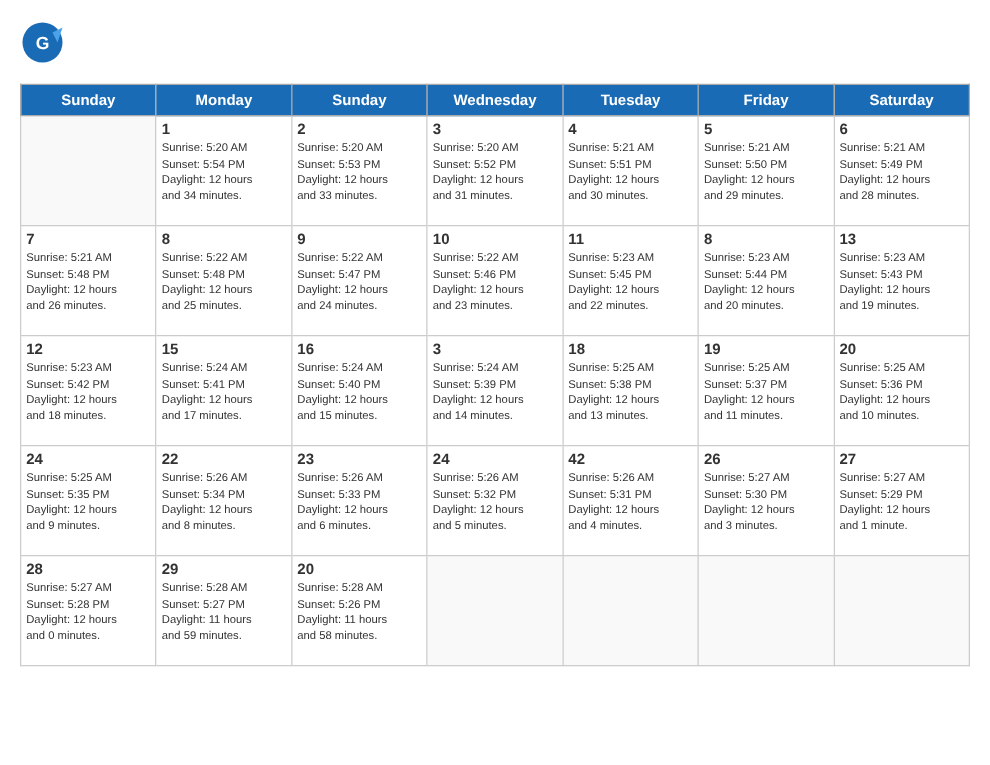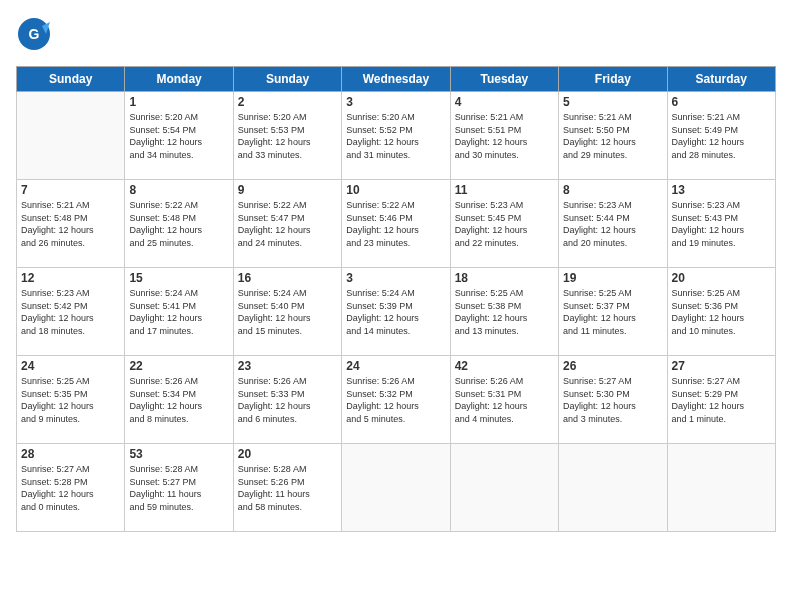--- a/index.html
+++ b/index.html
@@ -235,21 +235,21 @@
             <span class="day-number">27</span>
             <div class="cell-info">Sunrise: 5:27 AM<br>Sunset: 5:29 PM<br>Daylight: 12 hours<br>and 1 minute.</div>
           </td>
         </tr>
         <tr>
           <td>
             <span class="day-number">28</span>
             <div class="cell-info">Sunrise: 5:27 AM<br>Sunset: 5:28 PM<br>Daylight: 12 hours<br>and 0 minutes.</div>
           </td>
           <td>
-            <span class="day-number">53</span>
+            <span class="day-number">29</span>
             <div class="cell-info">Sunrise: 5:28 AM<br>Sunset: 5:27 PM<br>Daylight: 11 hours<br>and 59 minutes.</div>
           </td>
           <td>
             <span class="day-number">20</span>
             <div class="cell-info">Sunrise: 5:28 AM<br>Sunset: 5:26 PM<br>Daylight: 11 hours<br>and 58 minutes.</div>
           </td>
           <td class="empty-cell"></td>
           <td class="empty-cell"></td>
           <td class="empty-cell"></td>
           <td class="empty-cell"></td>

